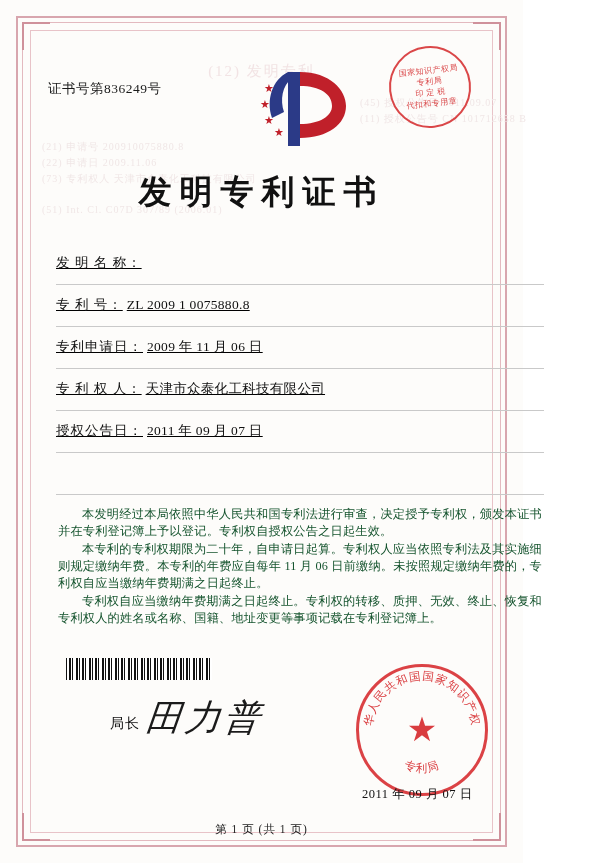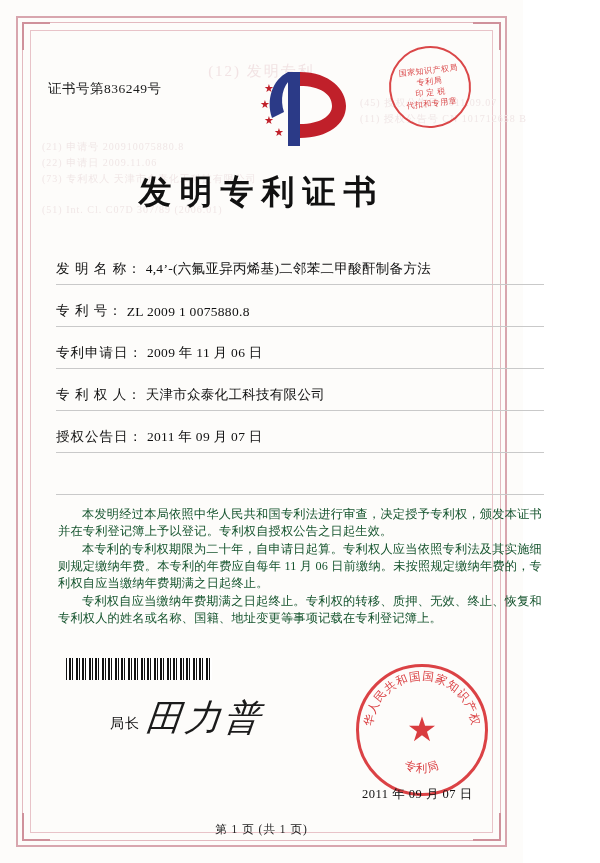--- a/index.html
+++ b/index.html
@@ -131,23 +131,24 @@
 
   
   .fields {
     position: absolute;
     left: 56px;
     top: 248px;
     width: 490px;
   }
   .field-row {
     display: flex;
-    align-items: flex-end;
+    align-items: center;
     margin-bottom: 12px;
     height: 30px;
+    text-decoration: underline;
   }
   .field-label {
     font-size: 13.5px;
     color: #111;
     white-space: nowrap;
     margin-right: 4px;
     letter-spacing: 1px;
   }
   .field-value {
     font-size: 13.5px;
@@ -315,21 +316,20 @@
       <div>印 定 税</div>
       <div>代扣和专用章</div>
     </div>
   </div>
 
   <div class="main-title">发明专利证书</div>
 
   <div class="fields">
     <div class="field-row">
       <span class="field-label">发 明 名 称：</span>
-      <span class="field-value">4,4’-(六氟亚异丙烯基)二邻苯二甲酸酐制备方法</span>
     </div>
     <div class="field-row">
       <span class="field-label">专 利 号：</span>
       <span class="field-value">ZL 2009 1 0075880.8</span>
     </div>
     <div class="field-row">
       <span class="field-label">专利申请日：</span>
       <span class="field-value">2009 年 11 月 06 日</span>
     </div>
     <div class="field-row">

